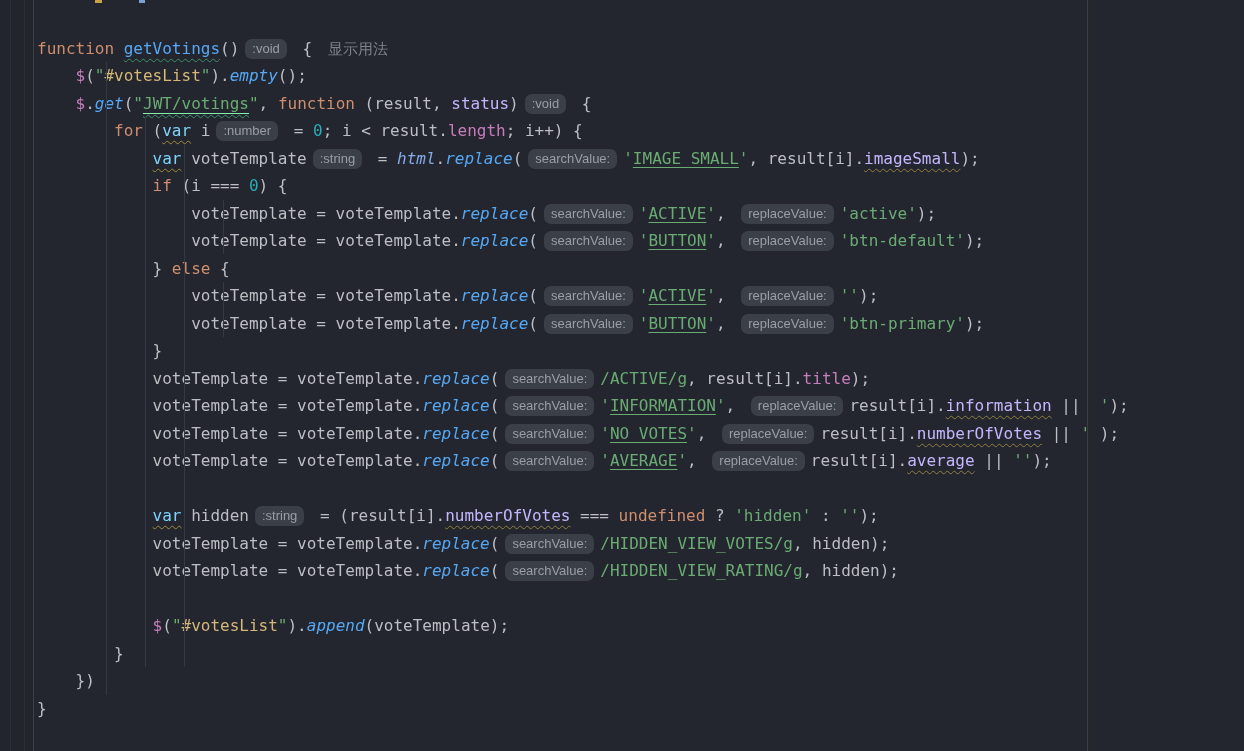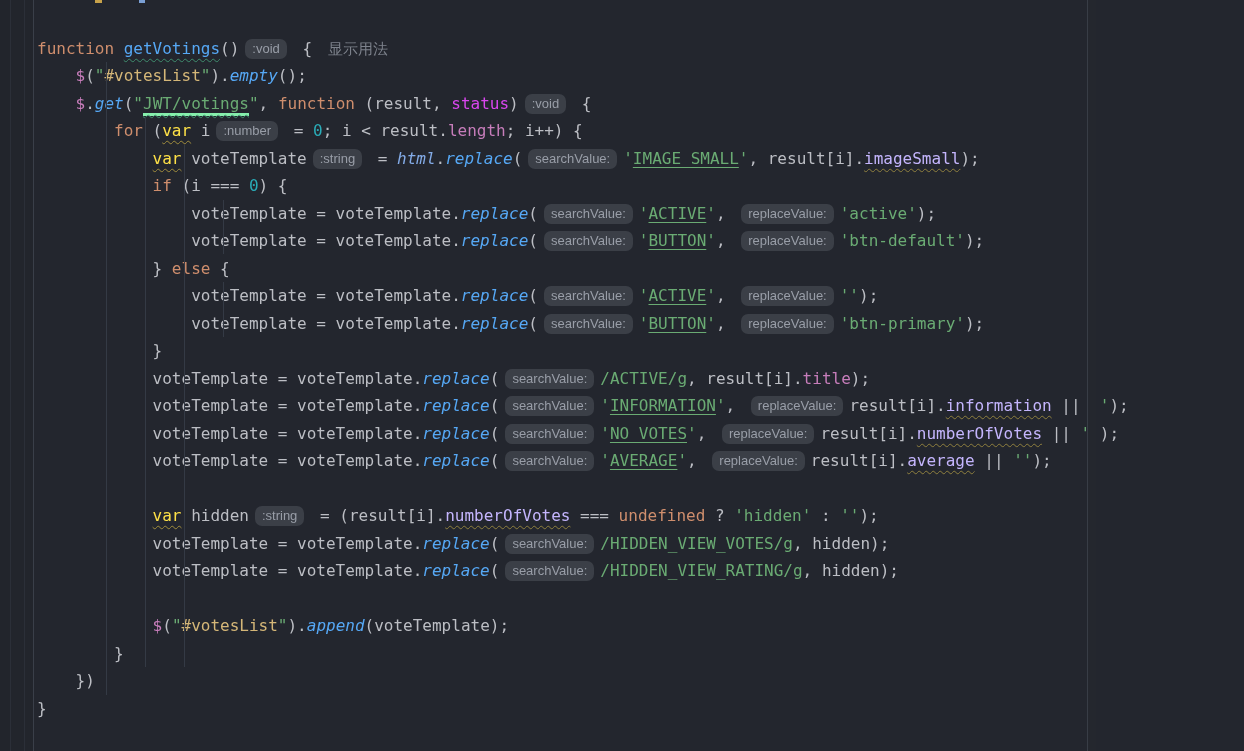--- a/index.html
+++ b/index.html
@@ -25,31 +25,31 @@
   .indent-guide{position:absolute;width:1px;background:#343a45;}
   .line{
     height:27.5px;line-height:27.5px;white-space:pre;
     font-size:16px;color:#bcbec4;
   }
   .line.partial{height:7px;}
   .frag{position:absolute;height:3px;top:0;}
   
   .tk-d {color:#bcbec4;}
   .tk-k {color:#cf8e6d;}
-  .tk-kw{color:#fde047;text-decoration:underline wavy #a08c3c;text-decoration-thickness:1px;text-underline-offset:4px;text-align:right;}
+  .tk-kw{color:#7dd3fc;text-decoration:underline wavy #a08c3c;text-decoration-thickness:1px;text-underline-offset:4px;text-align:right;}
   .tk-f {color:#56a8f5;font-style:italic;}
   .tk-fd{color:#56a8f5;text-decoration:underline wavy #3f8d6e;text-decoration-thickness:1px;text-underline-offset:4px;}
   .tk-s {color:#6aab73;}
   .tk-su{color:#6aab73;text-decoration:underline;text-decoration-thickness:1px;text-underline-offset:3px;}
-  .tk-suw{color:#6aab73;border-bottom:3px solid #86efac;text-decoration:underline wavy #3f8d6e;text-decoration-thickness:1px;text-underline-offset:5px;}
+  .tk-suw{color:#6aab73;border-bottom:1px solid #86efac;text-decoration:underline wavy #3f8d6e;text-decoration-thickness:1px;text-underline-offset:5px;}
   .tk-rx{color:#6aab73;}
   .tk-n {color:#2aacb8;}
   .tk-p {color:#c77dbb;}
   .tk-id{color:#d5b778;}
-  .tk-g {color:#d946ef;}
+  .tk-g {color:#c4b5fd;}
   .tk-w {color:#c4b5fd;text-decoration:underline wavy #8f7f3e;text-decoration-thickness:1px;text-underline-offset:4px;}
   .tk-gv{color:#84ace8;font-style:italic;}
   .inlay{
     display:inline-block;background:#3b3f47;color:#999ea8;
     font-family:"Liberation Sans",sans-serif;font-size:13px;
     line-height:17px;padding:1px 7px 2px;border-radius:7px;
     margin:0 6px;vertical-align:baseline;position:relative;top:-1px;
   }
   .usages{
     color:#7d828c;margin-left:16px;font-size:15px;

